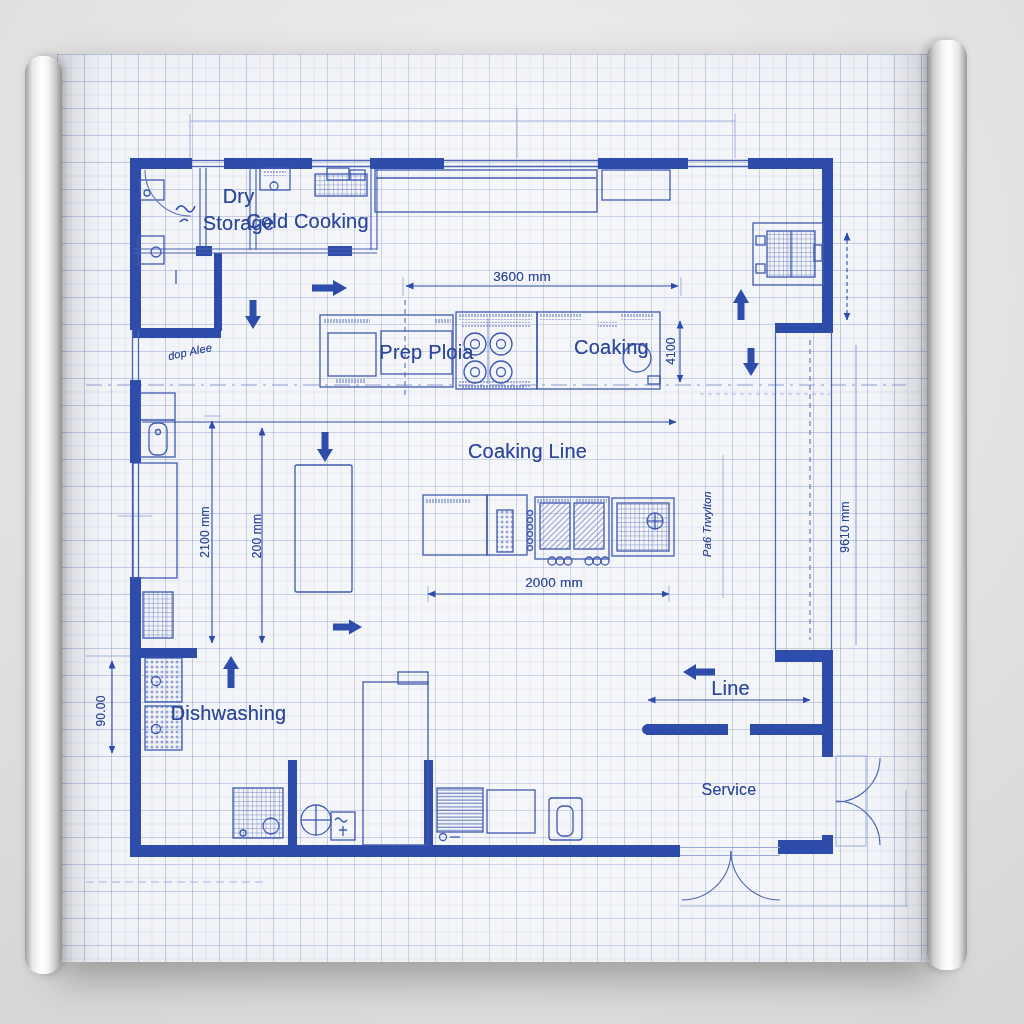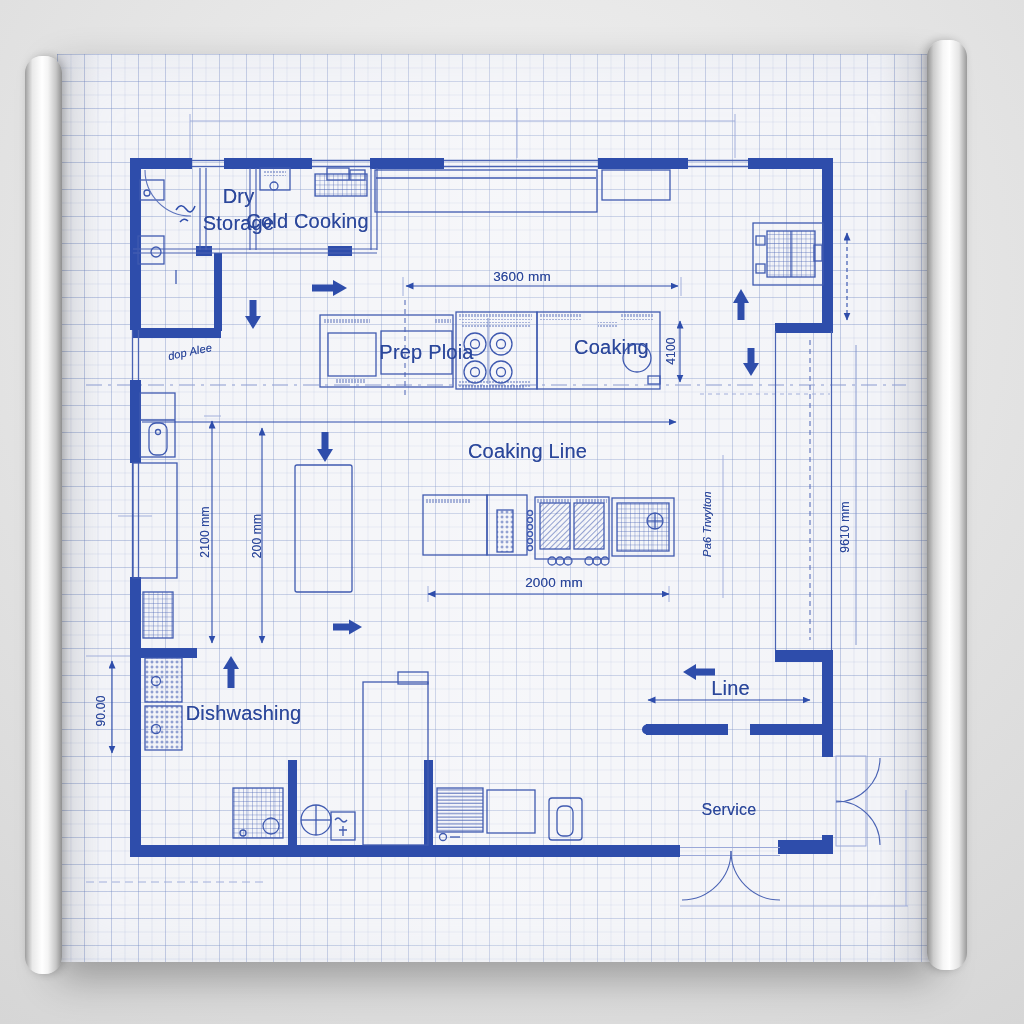--- a/index.html
+++ b/index.html
@@ -321,22 +321,22 @@
     </g>
   </svg>
 
   <div class="labels">
     <div class="lbl s15" style="left:228px;top:210px;">Dry
 Storage</div>
     <div class="lbl s15" style="left:297px;top:221px;">Cold Cooking</div>
     <div class="lbl s15" style="left:416px;top:352px;">Prep Ploia</div>
     <div class="lbl s15" style="left:601px;top:347px;">Coaking</div>
     <div class="lbl s15" style="left:517px;top:411px;margin-top:40px;">Coaking Line</div>
-    <div class="lbl s15" style="left:233px;top:713px;">Dishwashing</div>
-    <div class="lbl s16" style="left:729px;top:790px;margin-top:20px;">Service</div>
+    <div class="lbl s15" style="left:218px;top:713px;">Dishwashing</div>
+    <div class="lbl s16" style="left:729px;top:790px;">Service</div>
     <div class="lbl s15" style="left:720px;top:688px;">Line</div>
     <div class="lbl s14" style="left:522px;top:277px;">3600 mm</div>
     <div class="lbl s14" style="left:554px;top:583px;">2000 mm</div>
     <div class="lbl s12 v" style="left:671px;top:351px;">4100</div>
     <div class="lbl s12 v" style="left:205px;top:532px;">2100 mm</div>
     <div class="lbl s12 v" style="left:257px;top:536px;">200 mm</div>
     <div class="lbl s12 v" style="left:845px;top:527px;">9610 mm</div>
     <div class="lbl s12 v" style="left:101px;top:711px;">90.00</div>
     <div class="lbl s11 v" style="left:707px;top:524px;">Pa6 Trwylton</div>
     <div class="lbl s11 tilt" style="left:190px;top:352px;">dop Alee</div>

